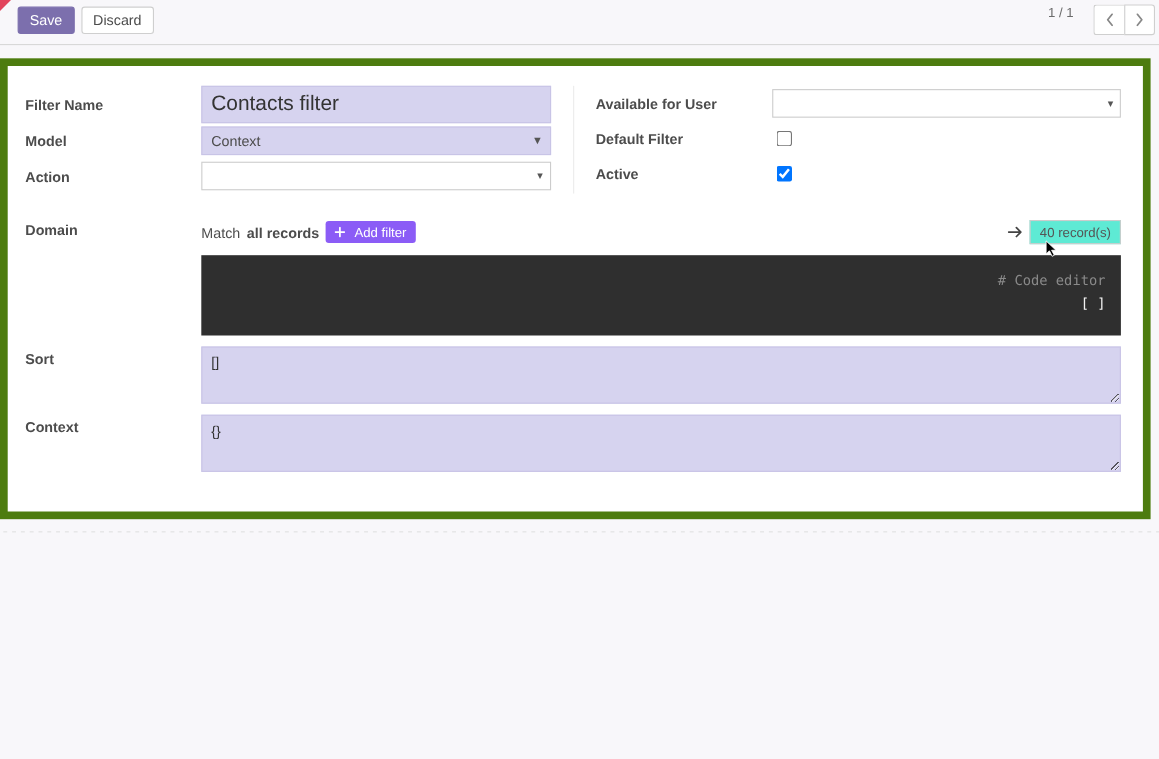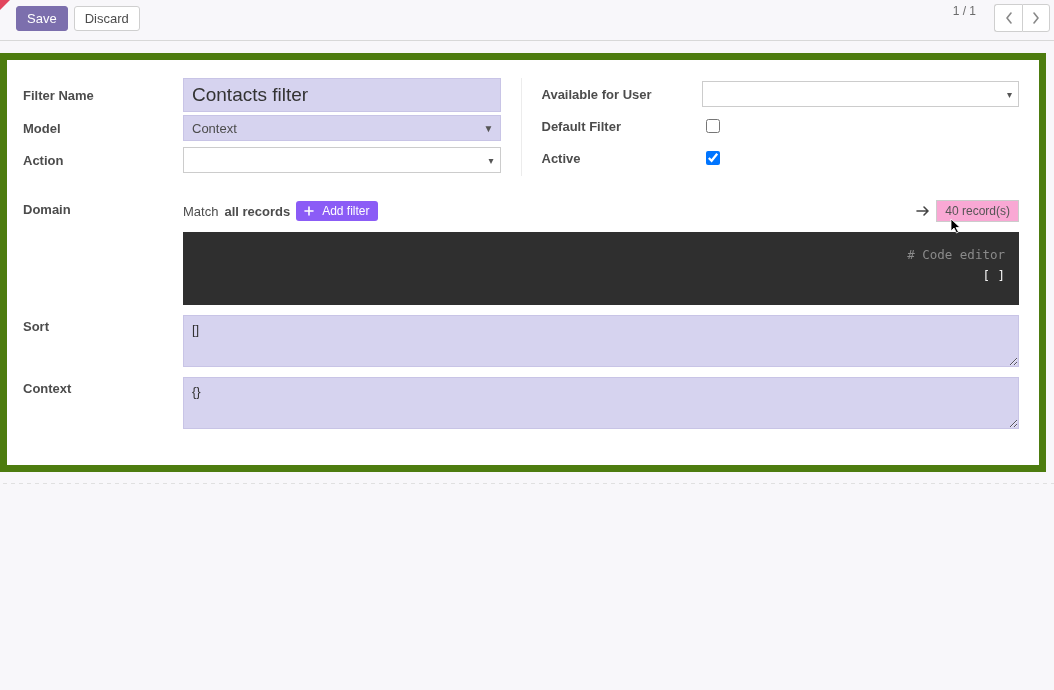--- a/index.html
+++ b/index.html
@@ -82,21 +82,21 @@
   }
   .domain-left { display:flex; align-items:center; gap:6px; font-size:13px;}
   .add-filter-btn {
     background:#8b5cf6; color:#fff; border:none; border-radius:3px;
     padding:3px 8px; font-size:12px; cursor:pointer; display:flex; align-items:center; gap:8px;
   }
   .records {
     display:flex; align-items:center; gap:6px; color:#7c6fad; font-size:12px;
   }
   .records .box {
-    border:1px solid #ccc; padding:3px 8px; background:#f9a8d4; color:#555; cursor:pointer;
+    border:1px solid #ccc; padding:3px 8px; background:#5eead4; color:#555; cursor:pointer;
   }
   .code-editor {
     background:#2f2f2f; color:#f2f2f2; font-family: ui-monospace, Menlo, Consolas, monospace;
     font-size:12.5px; padding:12px 14px 18px; line-height:1.7;text-align:right;
   }
   .code-editor .comment { color:#8a8a8a; }
   .big-textarea {
     width:100%; background:#d6d3ef; border:1px solid #c8c4e6;
     padding:6px 8px; font-size:13px; color:#333;
     height:52px; resize: both;

